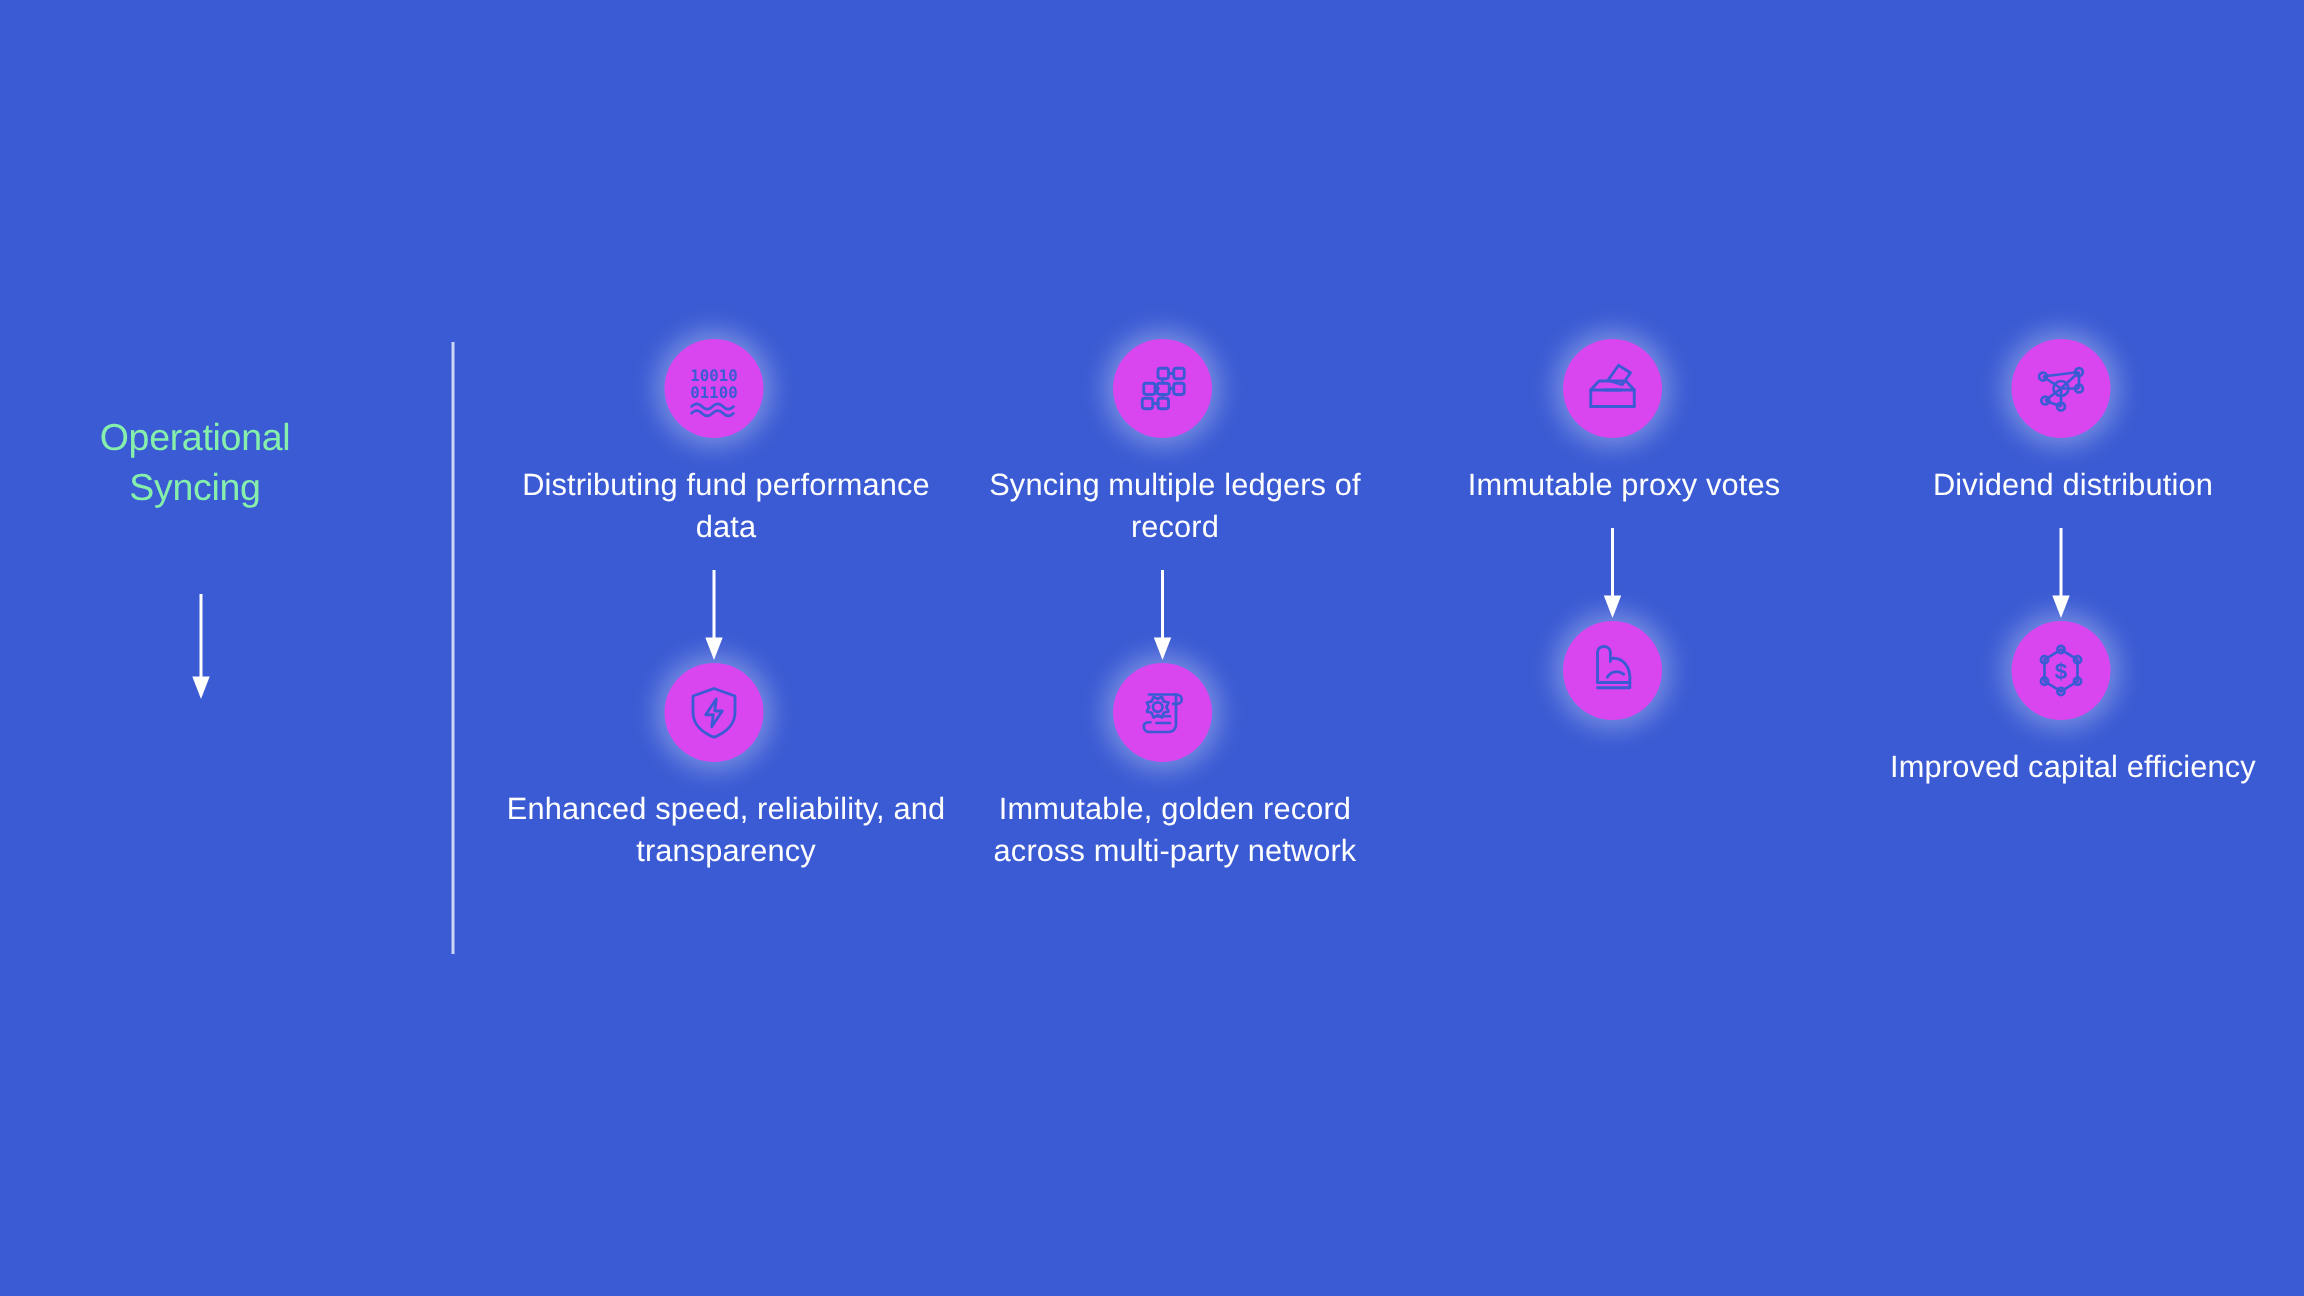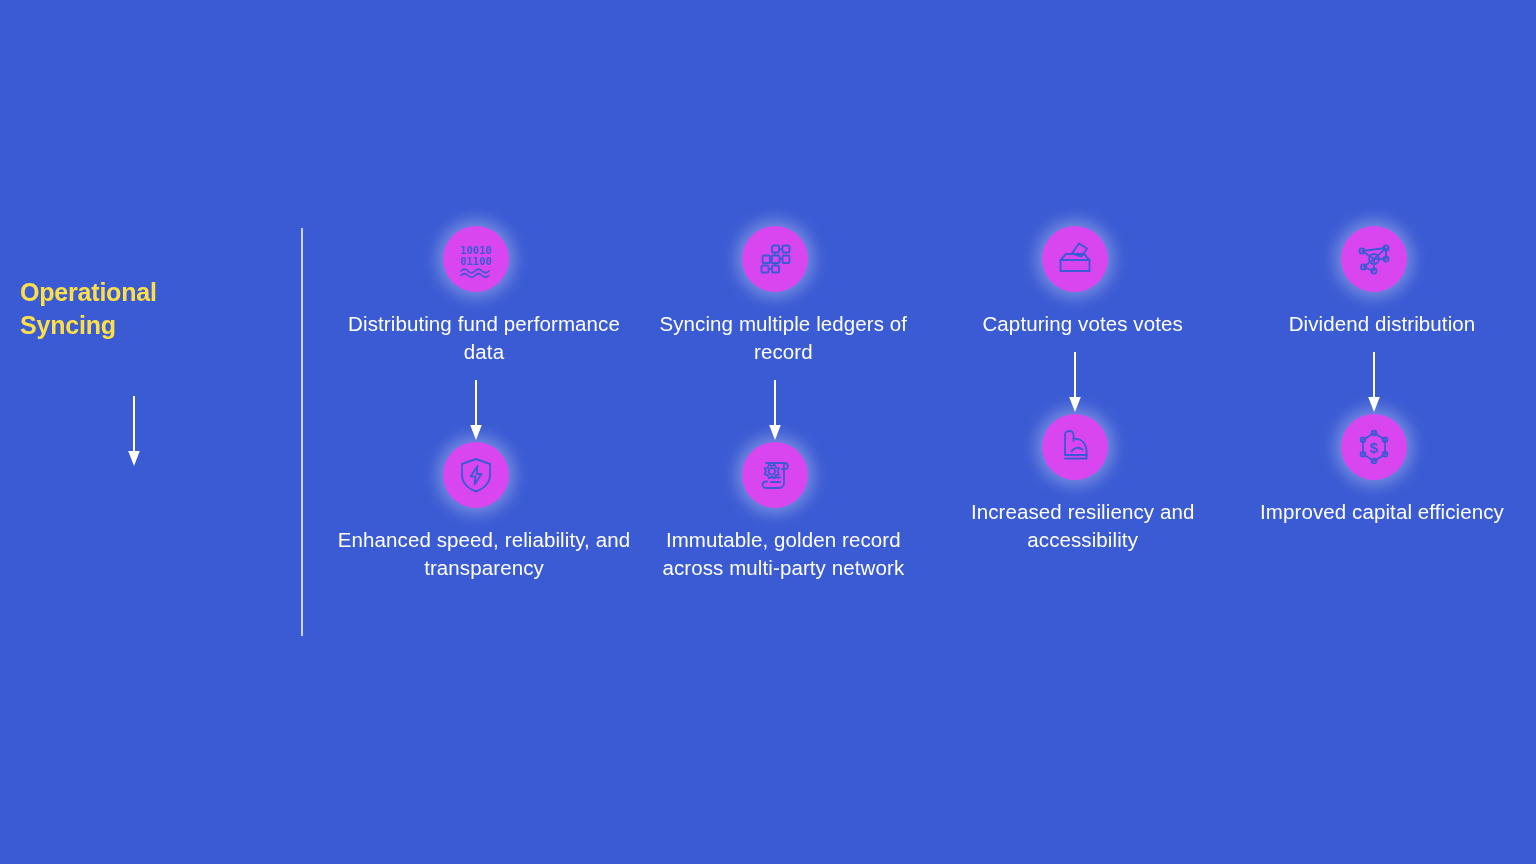--- a/index.html
+++ b/index.html
@@ -27,22 +27,23 @@
     position: absolute;
     left: 20px;
     top: 226px;
     width: 220px;
     height: 410px;
   }
   .axis-label {
     position: absolute;
     left: 0;
     width: 220px;
-    color: #fde047;
-    font-weight: bold;
+    text-align: center;
+    color: #86efac;
+    font-weight: normal;
     font-size: 25px;
     line-height: 33px;
     letter-spacing: -0.2px;
   }
   .axis-label.top { top: 50px; }
   .axis-label.bottom { top: 285px; }
 
   .axis-arrow {
     position: absolute;
     left: 107px;
@@ -212,41 +213,40 @@
           <g fill="none" stroke="#3b5bd4" stroke-width="1.9" stroke-linejoin="round" stroke-linecap="round">
             <path d="M6.5 22 L12 16 H30 L35.5 22 Z"></path>
             <line x1="6.5" y1="22" x2="6.5" y2="33"></line>
             <line x1="35.5" y1="22" x2="35.5" y2="33"></line>
             <line x1="6.5" y1="33" x2="35.5" y2="33"></line>
             <line x1="15.5" y1="22" x2="26.5" y2="22"></line>
             <path d="M18 15.5 L25 5.5 L33 10.5 L27.5 18.5 Z"></path>
           </g>
         </svg>
       </div>
-      <div class="caption">Capturing votes votes</div>
+      <div class="caption">Immutable proxy votes</div>
       <div class="col-arrow">
         <svg width="14" height="62" viewBox="0 0 14 62">
           <line x1="7" y1="0" x2="7" y2="46" stroke="#ffffff" stroke-width="2"></line>
           <polygon points="1.2,45 12.8,45 7,60" fill="#ffffff"></polygon>
         </svg>
       </div>
       <div class="bubble">
         <svg width="40" height="40" viewBox="0 0 40 40">
           <g fill="none" stroke="#3b5bd4" stroke-width="1.9" stroke-linejoin="round" stroke-linecap="round">
             <path d="M10 8 C10 5.5 12 4 14.3 4 C16.8 4 18.6 5.8 18.6 8.3 V14"></path>
             <path d="M10 8 V28"></path>
             <path d="M18.6 12 C22 11.5 26 12.5 28.5 15.5 C31 18.5 32 23 31.5 28"></path>
             <path d="M10 28 H31.5"></path>
             <path d="M10 31.5 H31.5"></path>
             <path d="M31.5 28 V31.5"></path>
             <path d="M16.5 24.5 C19 20.5 23.5 19.5 27.5 22.5"></path>
           </g>
         </svg>
       </div>
-      <div class="caption outcome">Increased resiliency and accessibility</div>
     </div>
 
     <div class="column">
       <div class="bubble">
         <svg width="42" height="42" viewBox="0 0 42 42">
           <g fill="none" stroke="#3b5bd4" stroke-width="1.8">
             <line x1="21" y1="21" x2="9" y2="13"></line>
             <line x1="21" y1="21" x2="33" y2="10"></line>
             <line x1="21" y1="21" x2="33" y2="21"></line>
             <line x1="21" y1="21" x2="10.5" y2="29"></line>

